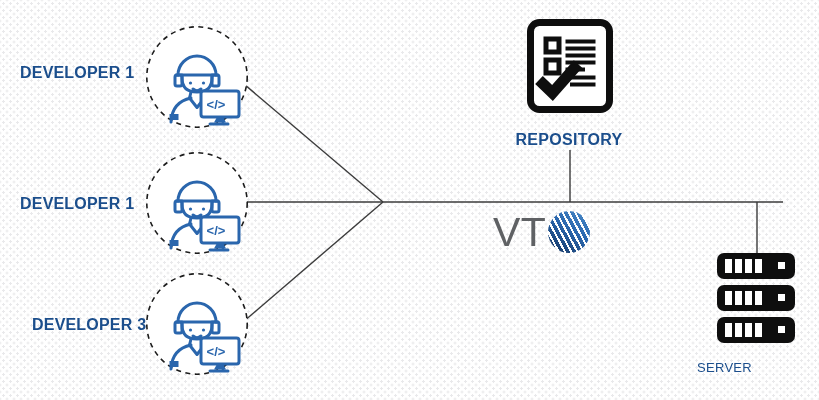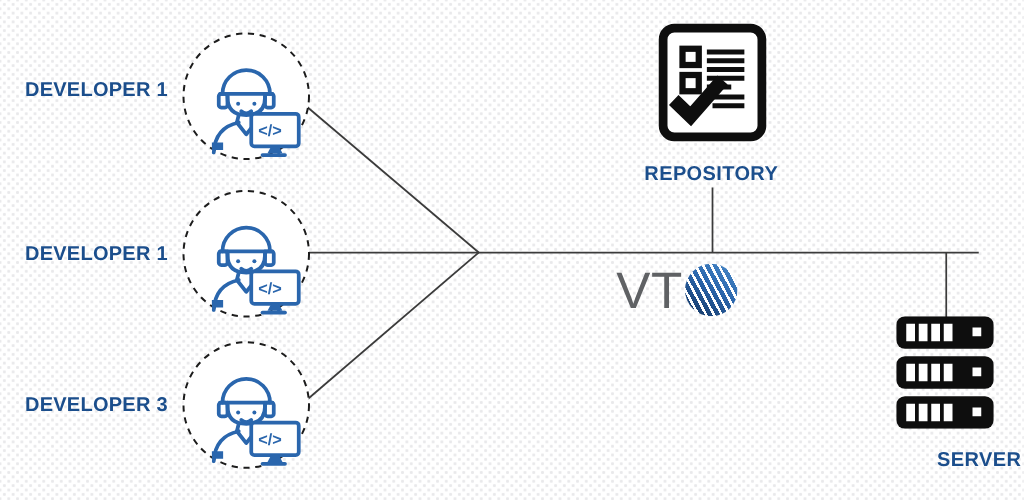--- a/index.html
+++ b/index.html
@@ -18,21 +18,21 @@
   .connectors{position:absolute;left:0;top:0;}
   .connectors line{stroke:#3b3b3b;stroke-width:1.4;}
 
   .dev-label{
     position:absolute;left:20px;width:130px;
     color:#1b4e8c;font-weight:bold;font-size:16px;letter-spacing:.2px;
     white-space:nowrap;
   }
   .dev-label.d1{top:64px;}
   .dev-label.d2{top:195px;}
-  .dev-label.d3{top:316px;}
+  .dev-label.d3{top:316px;margin-left:12px;}
 
   .dev-circle{position:absolute;width:104px;height:104px;left:145px;}
   .dev-circle.d1{top:25px;}
   .dev-circle.d2{top:151px;}
   .dev-circle.d3{top:272px;}
 
   .repo-icon{position:absolute;left:526px;top:18px;}
   .repo-label{
     position:absolute;left:489px;top:131px;width:160px;text-align:center;
     color:#1b4e8c;font-weight:bold;font-size:16px;letter-spacing:.3px;
@@ -47,22 +47,22 @@
   .logo-globe{
     width:42px;height:42px;border-radius:50%;
     margin:0 2px;
     background-image:
       repeating-linear-gradient(62deg, rgba(255,255,255,0) 0 3.5px, #ffffff 3.5px 5.5px),
       linear-gradient(215deg,#4b8cca 0%,#2a66ad 45%,#12315c 100%);
   }
 
   .server-icon{position:absolute;left:717px;top:253px;}
   .server-label{
-    position:absolute;left:697px;top:360px;width:120px;text-align:right;
-    color:#1b4e8c;font-weight:bold;font-size:16px;letter-spacing:.3px;
+    position:absolute;left:697px;top:360px;width:120px;text-align:left;
+    color:#1b4e8c;font-weight:normal;font-size:13px;letter-spacing:.3px;
   }
 
   
   .dev-ic path, .dev-ic rect.ln{stroke:#2a66ad;stroke-width:3;fill:none;stroke-linecap:round;stroke-linejoin:round;}
   .dev-ic .fillb{fill:#2a66ad;stroke:none;}
   .dev-ic .mon{fill:#ffffff;stroke:#2a66ad;stroke-width:3;}
   .dev-ic .glyph{font-family:"Liberation Sans",sans-serif;font-size:13px;font-weight:bold;fill:#2a66ad;}
   .dev-ic .ring{fill:#ffffff;stroke:#1c1c1c;stroke-width:1.6;stroke-dasharray:5 4.5;}
 
   

